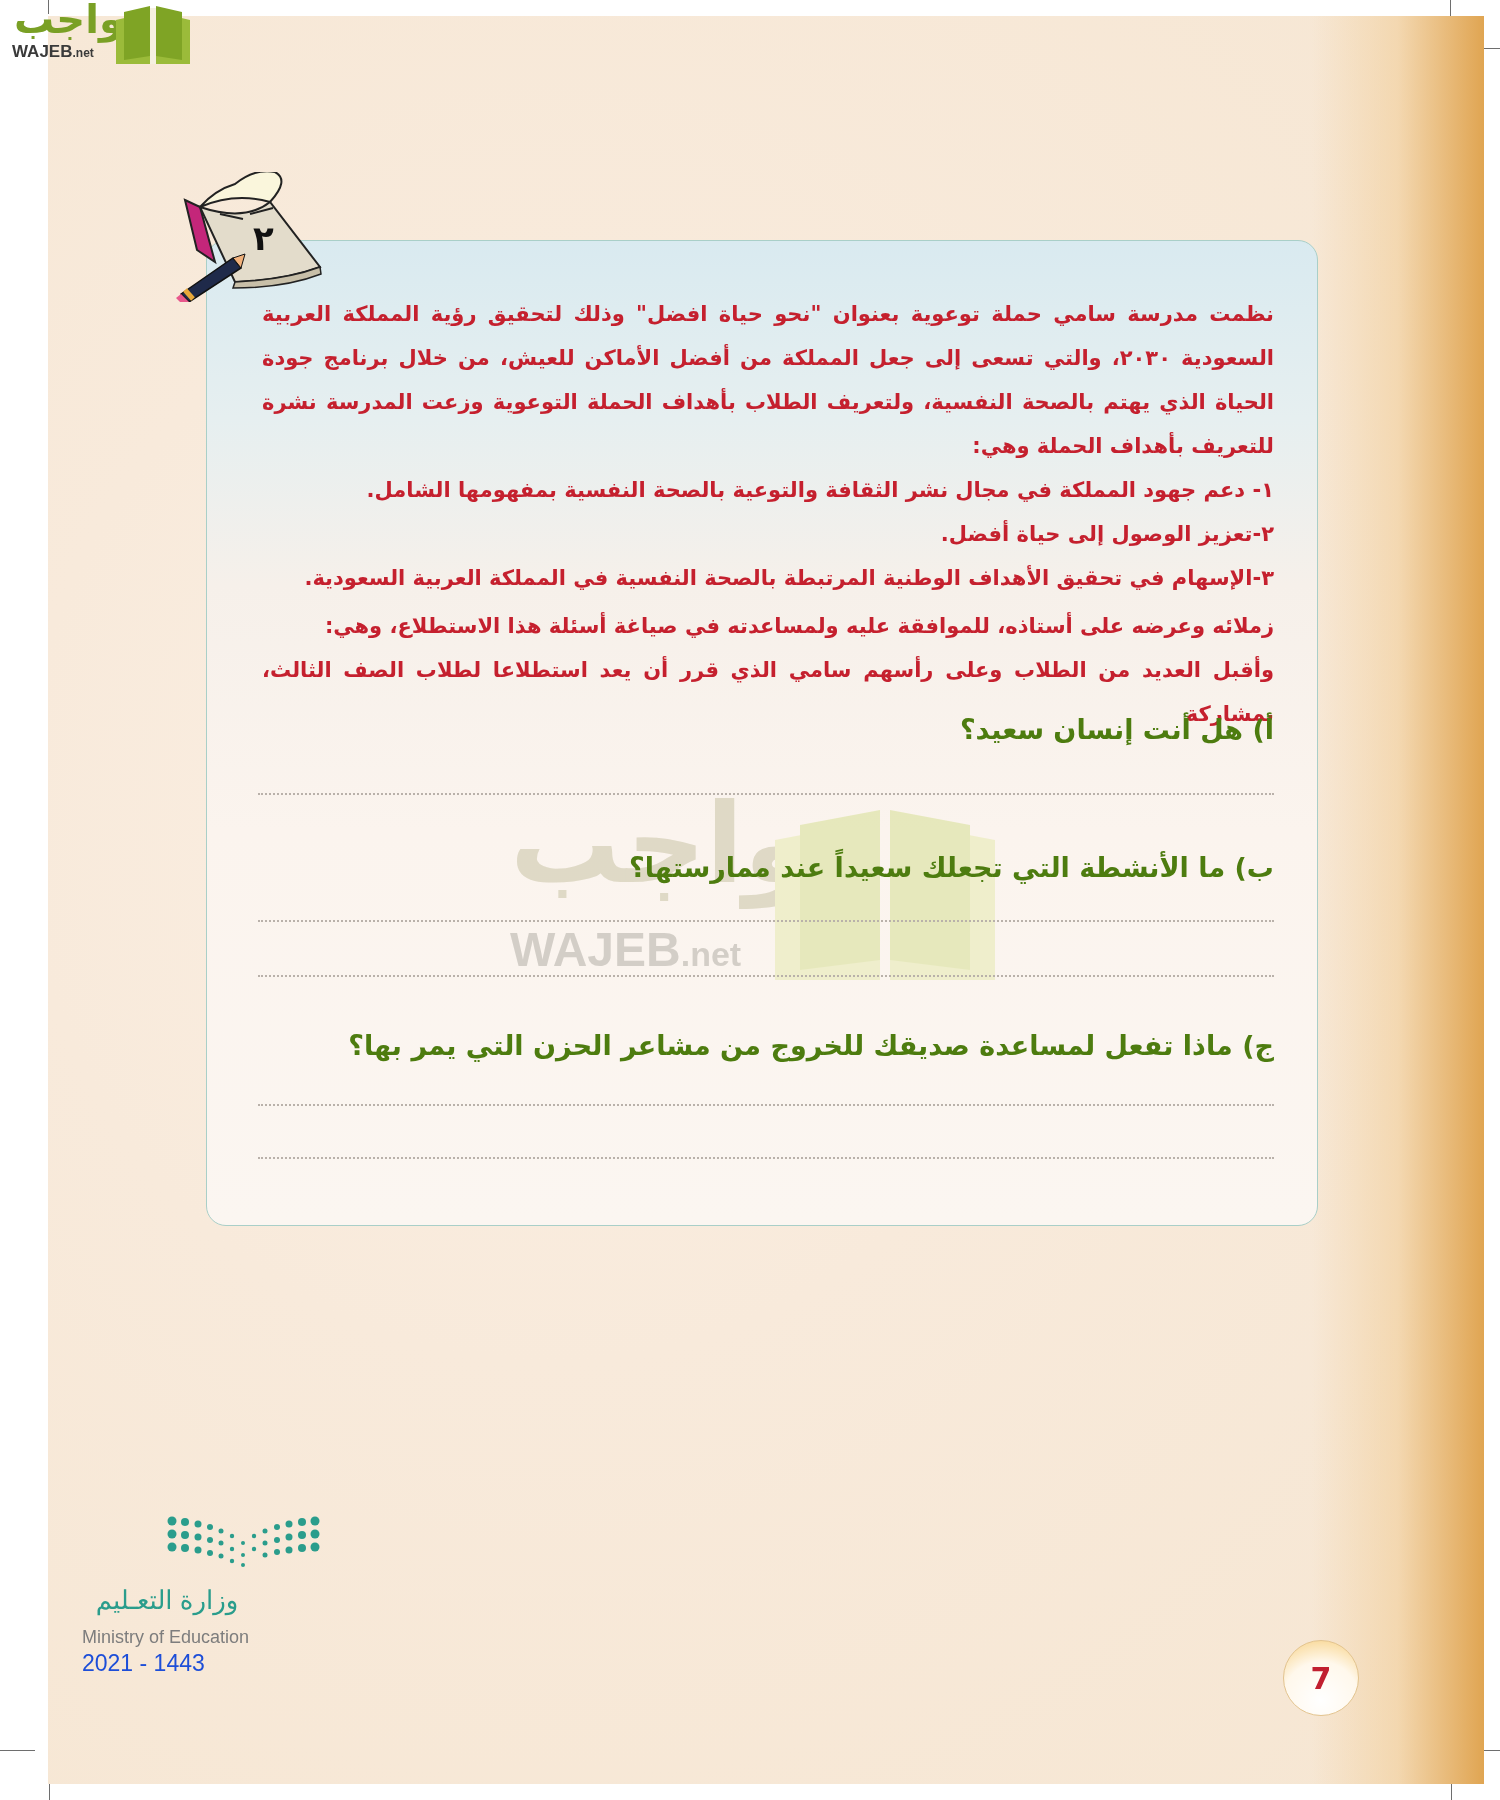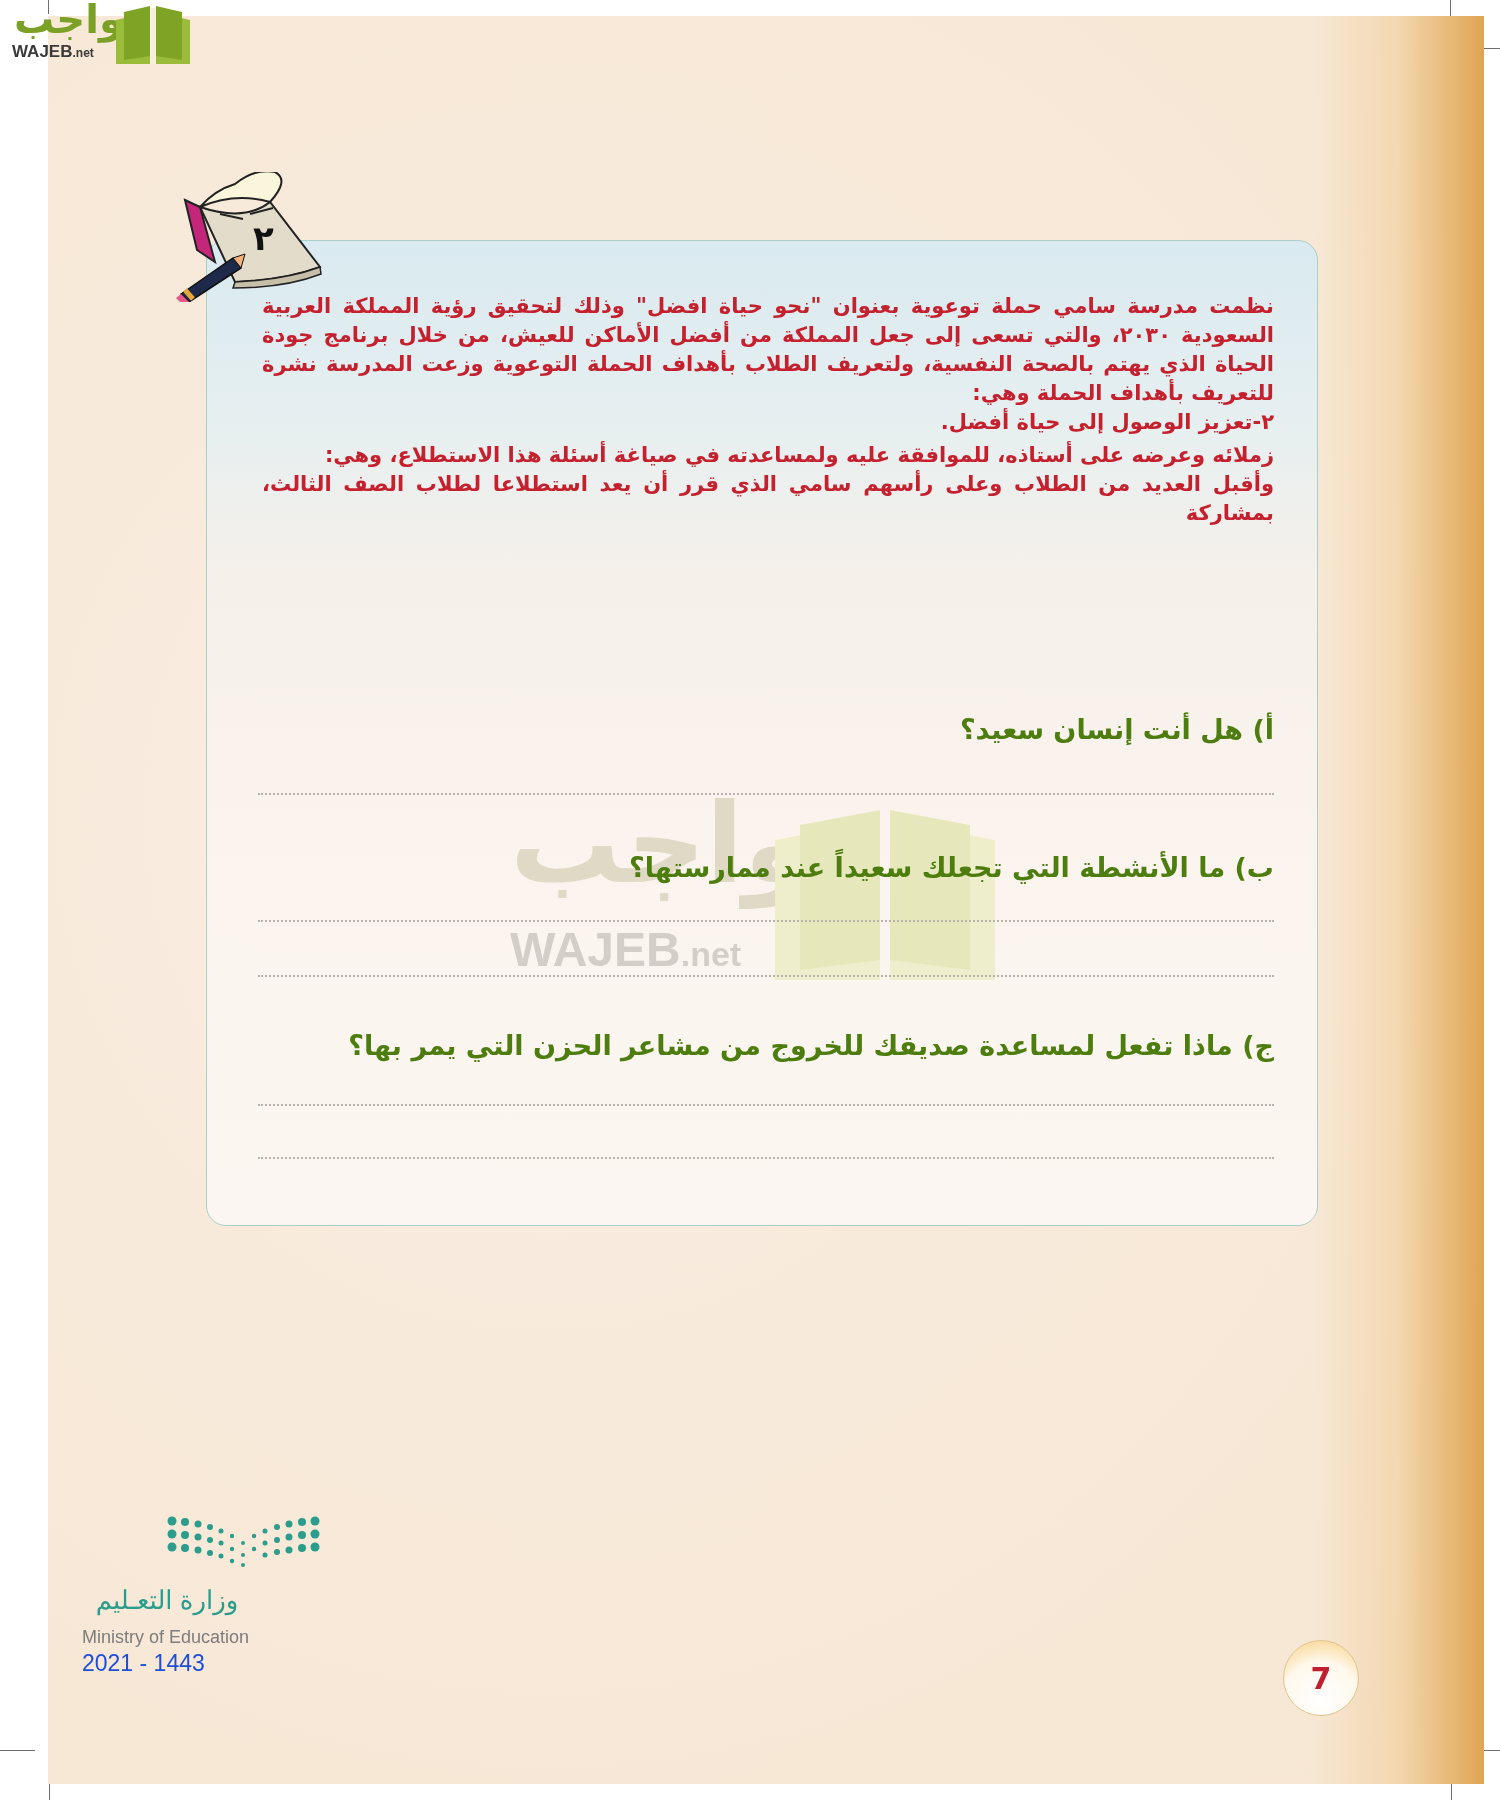--- a/index.html
+++ b/index.html
@@ -29,21 +29,21 @@
 
     .card {
       position: absolute; left: 206px; top: 240px; width: 1110px; height: 984px;
       border: 1.5px solid #a9cfc8; border-radius: 20px;
       background: linear-gradient(180deg, #d9eaf0 0%, #e6eff0 18%, #f6f0ea 35%, #fbf4ee 60%, #fbf6f1 100%);
     }
     .notepad { position: absolute; left: 175px; top: 172px; width: 150px; height: 130px; }
 
     .body-text {
       position: absolute; left: 262px; width: 1012px; direction: rtl; text-align: justify;
-      color: #c5202e; font-weight: bold; font-size: 21px; line-height: 29px;
+      color: #c5202e; font-weight: bold; font-size: 21px; line-height: 44px;
       font-family: "DejaVu Sans", sans-serif;
     }
     .para { top: 292px; text-align-last: right; }
     .para p { margin: 0; }
     .q {
       position: absolute; right: 226px; direction: rtl; color: #4d7c0f; font-weight: bold;
       font-size: 27px; font-family: "DejaVu Sans", sans-serif; white-space: nowrap;
     }
     .dots {
       position: absolute; left: 258px; width: 1016px; height: 0;
@@ -118,21 +118,23 @@
   <line x1="75" y1="42" x2="98" y2="36" stroke="#222" stroke-width="2"></line>
   <text x="78" y="78" font-size="34" font-weight="bold" fill="#111" font-family="DejaVu Sans, sans-serif">٢</text>
   <path d="M6 122 L58 86 L66 96 L14 130 Z" fill="#1f2a4a" stroke="#111" stroke-width="1.5"></path>
   <path d="M58 86 L70 82 L66 96 Z" fill="#f2b27c" stroke="#111" stroke-width="1"></path>
   <path d="M6 122 L14 130 L6 131 L1 126 Z" fill="#e8588c"></path>
   <path d="M10 118 L18 127" stroke="#e8a83a" stroke-width="5"></path>
 </svg>
 
 <div class="body-text para">
   <p>نظمت مدرسة سامي حملة توعوية بعنوان "نحو حياة افضل" وذلك لتحقيق رؤية المملكة العربية السعودية ٢٠٣٠، والتي تسعى إلى جعل المملكة من أفضل الأماكن للعيش، من خلال برنامج جودة الحياة الذي يهتم بالصحة النفسية، ولتعريف الطلاب بأهداف الحملة التوعوية وزعت المدرسة نشرة للتعريف بأهداف الحملة وهي:</p>
+  <p>١- دعم جهود المملكة في مجال نشر الثقافة والتوعية بالصحة النفسية بمفهومها الشامل.</p>
   <p>٢-تعزيز الوصول إلى حياة أفضل.</p>
+  <p>٣-الإسهام في تحقيق الأهداف الوطنية المرتبطة بالصحة النفسية في المملكة العربية السعودية.</p>
   <p style="margin-top:4px;">زملائه وعرضه على أستاذه، للموافقة عليه ولمساعدته في صياغة أسئلة هذا الاستطلاع، وهي:</p>
   <p>وأقبل العديد من الطلاب وعلى رأسهم سامي الذي قرر أن يعد استطلاعا لطلاب الصف الثالث، بمشاركة</p>
 </div>
 
 <div class="watermark">
   <div class="wm-ar">واجب</div>
   <div class="wm-en"><span>WAJEB</span><small>.net</small></div>
   <svg class="wm-book" width="230" height="170" viewBox="0 0 230 170">
     <path d="M5 30 L110 10 L110 170 L5 170 Z" fill="#e6eab0"></path>
     <path d="M225 30 L120 10 L120 170 L225 170 Z" fill="#e6eab0"></path>

